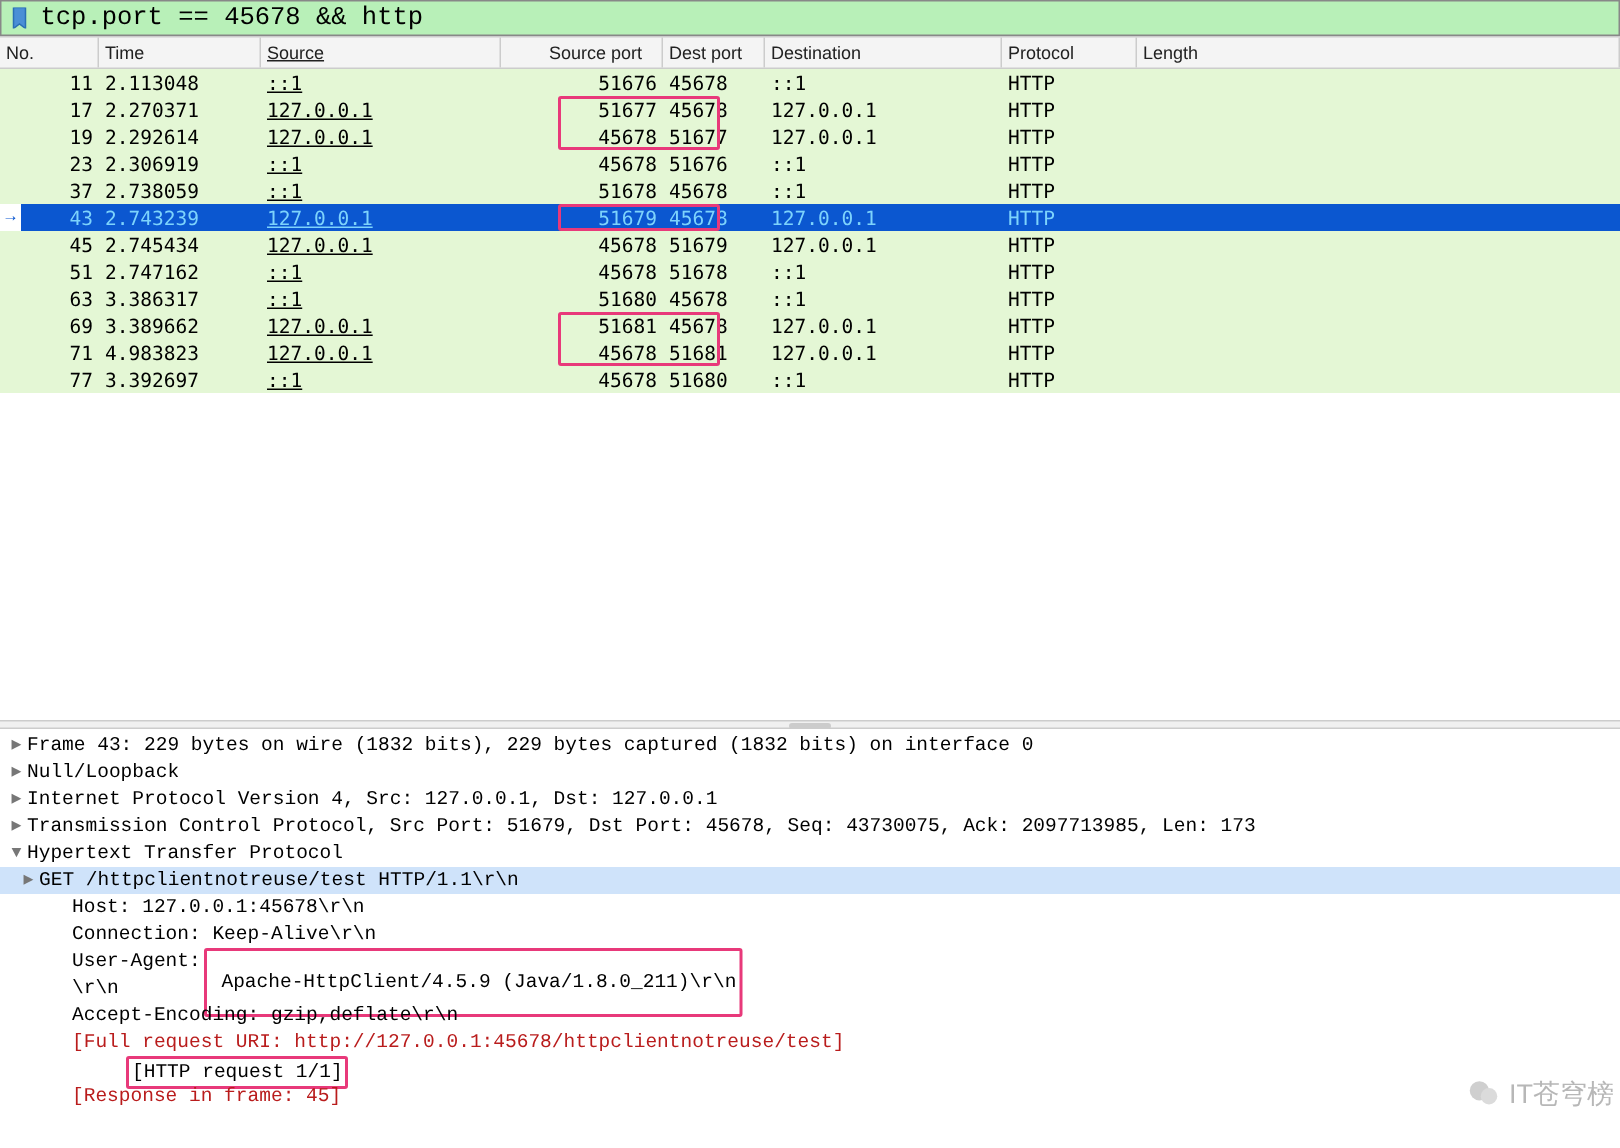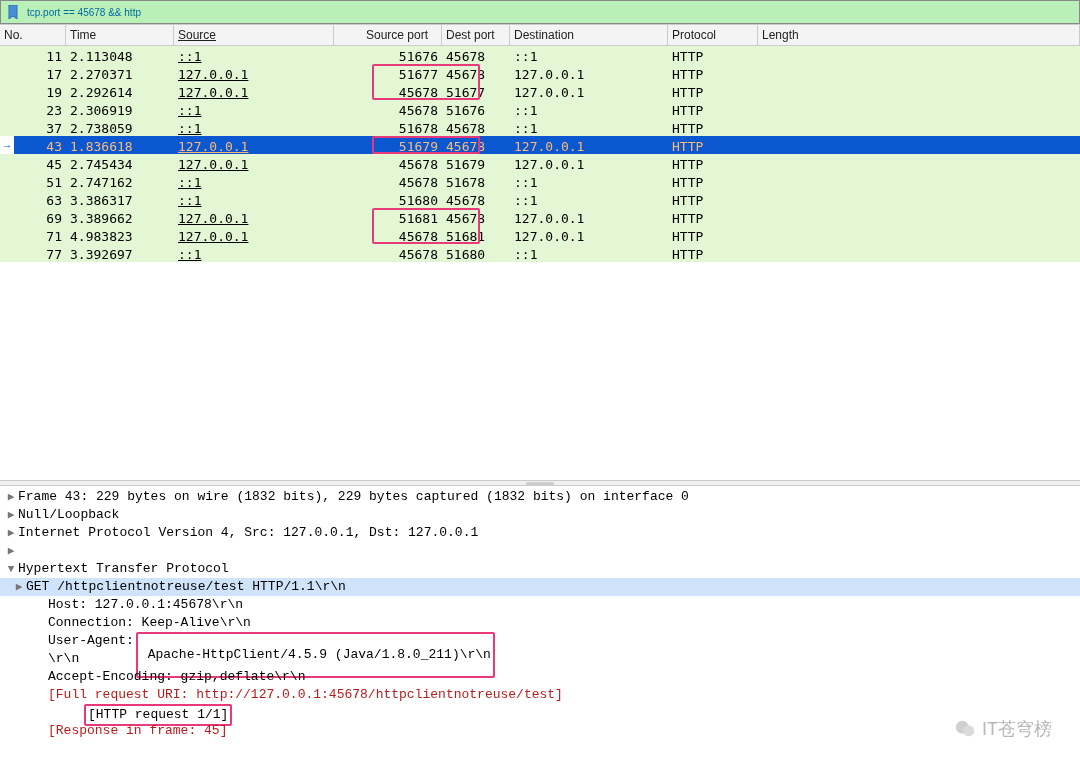--- a/index.html
+++ b/index.html
@@ -23,23 +23,23 @@
   .filter-bar .bookmark {
     width: 16px; height: 16px;
     display: flex; align-items: center; justify-content: center;
     margin-right: 4px;
     color: #2a6fb5;
   }
   .filter-bar input.filter-input {
     flex: 1;
     border: none; outline: none;
     background: transparent;
-    font-family: Liberation Sans, sans-serif;
-    font-size: 10px;
-    color: #0369a1;
+    font-family: Liberation Mono, monospace;
+    font-size: 17px;
+    color: #000000;
   }
   
   .packet-list { width: 100%; }
   .headers {
     display: flex;
     background: #f4f4f4;
     border-top: 1px solid #ccc;
     border-bottom: 1px solid #ccc;
     height: 22px;
     user-select: none;
@@ -68,21 +68,21 @@
   .col-len  { width: auto; flex:1; }
   .rows .row {
     display: flex;
     height: 18px;
     line-height: 18px;
     background: #e4f7d5;
     position: relative;
   }
   .rows .row .col { font-family: "Menlo","Consolas",monospace; font-size:13px; }
   .rows .row.selected { background:#0b57d0; color:#fff; }
-  .rows .row.selected .col { color:#fdba74; }
+  .rows .row.selected .col { color:#7dd3fc; }
   
   .row .left-marker {
     position:absolute; left:0; top:0; bottom:0;
     width:14px; display:flex; flex-direction:column; align-items:center; justify-content:center;
     color:#0b57d0;
     font-size:11px;
     background:#fff;
   }
   
   .pink-box {
@@ -141,21 +141,21 @@
   .pink-wrap {
     border:2px solid #e8397a;
     border-radius:2px;
     display:inline-block;
     padding:0 2px;
     margin-left:36px;
   }
   
   .watermark {
     position:fixed;
-    right:28px; bottom:24px;
+    right:4px; bottom:24px;
     display:flex; align-items:center;
     color:#999;
     font-family:-apple-system,"Helvetica Neue",sans-serif;
     font-size:18px;
     opacity:0.7;
     pointer-events:none;
   }
   .watermark svg { margin-right:6px; }
   
   .blank { height:218px; background:#fff; }
@@ -230,21 +230,21 @@
         <div class="col col-time">2.738059</div>
         <div class="col col-src">::1</div>
         <div class="col col-sport">51678</div>
         <div class="col col-dport">45678</div>
         <div class="col col-dst">::1</div>
         <div class="col col-proto">HTTP</div>
         <div class="col col-len"></div>
       </div>
       <div class="row selected">
         <div class="col col-no">43</div>
-        <div class="col col-time">1.836618</div>
+        <div class="col col-time">2.743239</div>
         <div class="col col-src">127.0.0.1</div>
         <div class="col col-sport">51679</div>
         <div class="col col-dport">45678</div>
         <div class="col col-dst">127.0.0.1</div>
         <div class="col col-proto">HTTP</div>
         <div class="col col-len"></div>
         <div class="left-marker">→</div>
       </div>
       <div class="row">
         <div class="col col-no">45</div>
@@ -326,20 +326,21 @@
   <div class="tree-line">
     <span class="arrow">▶</span>
     <span>Null/Loopback</span>
   </div>
   <div class="tree-line">
     <span class="arrow">▶</span>
     <span>Internet Protocol Version 4, Src: 127.0.0.1, Dst: 127.0.0.1</span>
   </div>
   <div class="tree-line">
     <span class="arrow">▶</span>
+    <span>Transmission Control Protocol, Src Port: 51679, Dst Port: 45678, Seq: 43730075, Ack: 2097713985, Len: 173</span>
   </div>
   <div class="tree-line">
     <span class="arrow">▼</span>
     <span>Hypertext Transfer Protocol</span>
   </div>
   <div class="tree-line indent1 highlight-req">
     <span class="arrow" style="margin-left:-14px">▶</span>
     <span>GET /httpclientnotreuse/test HTTP/1.1\r\n</span>
   </div>
   <div class="tree-line indent2">

